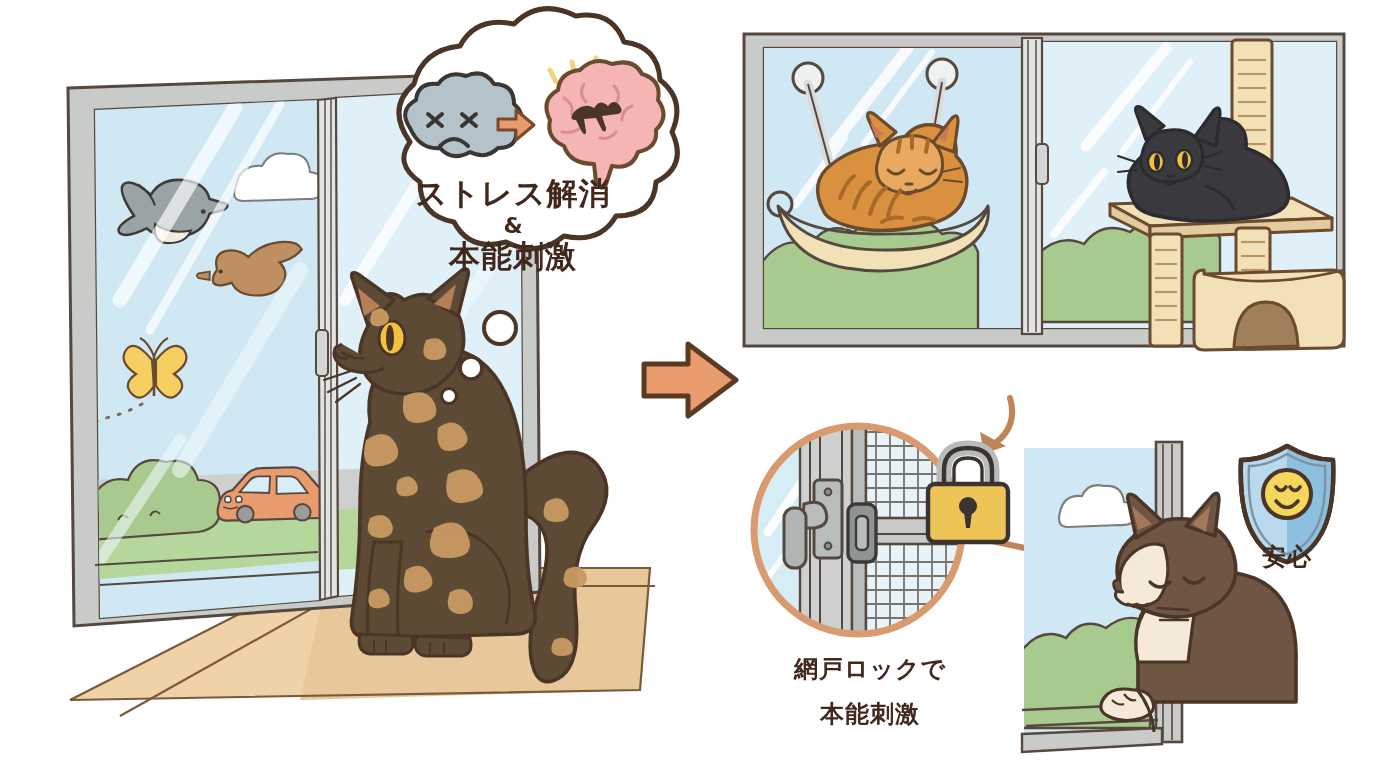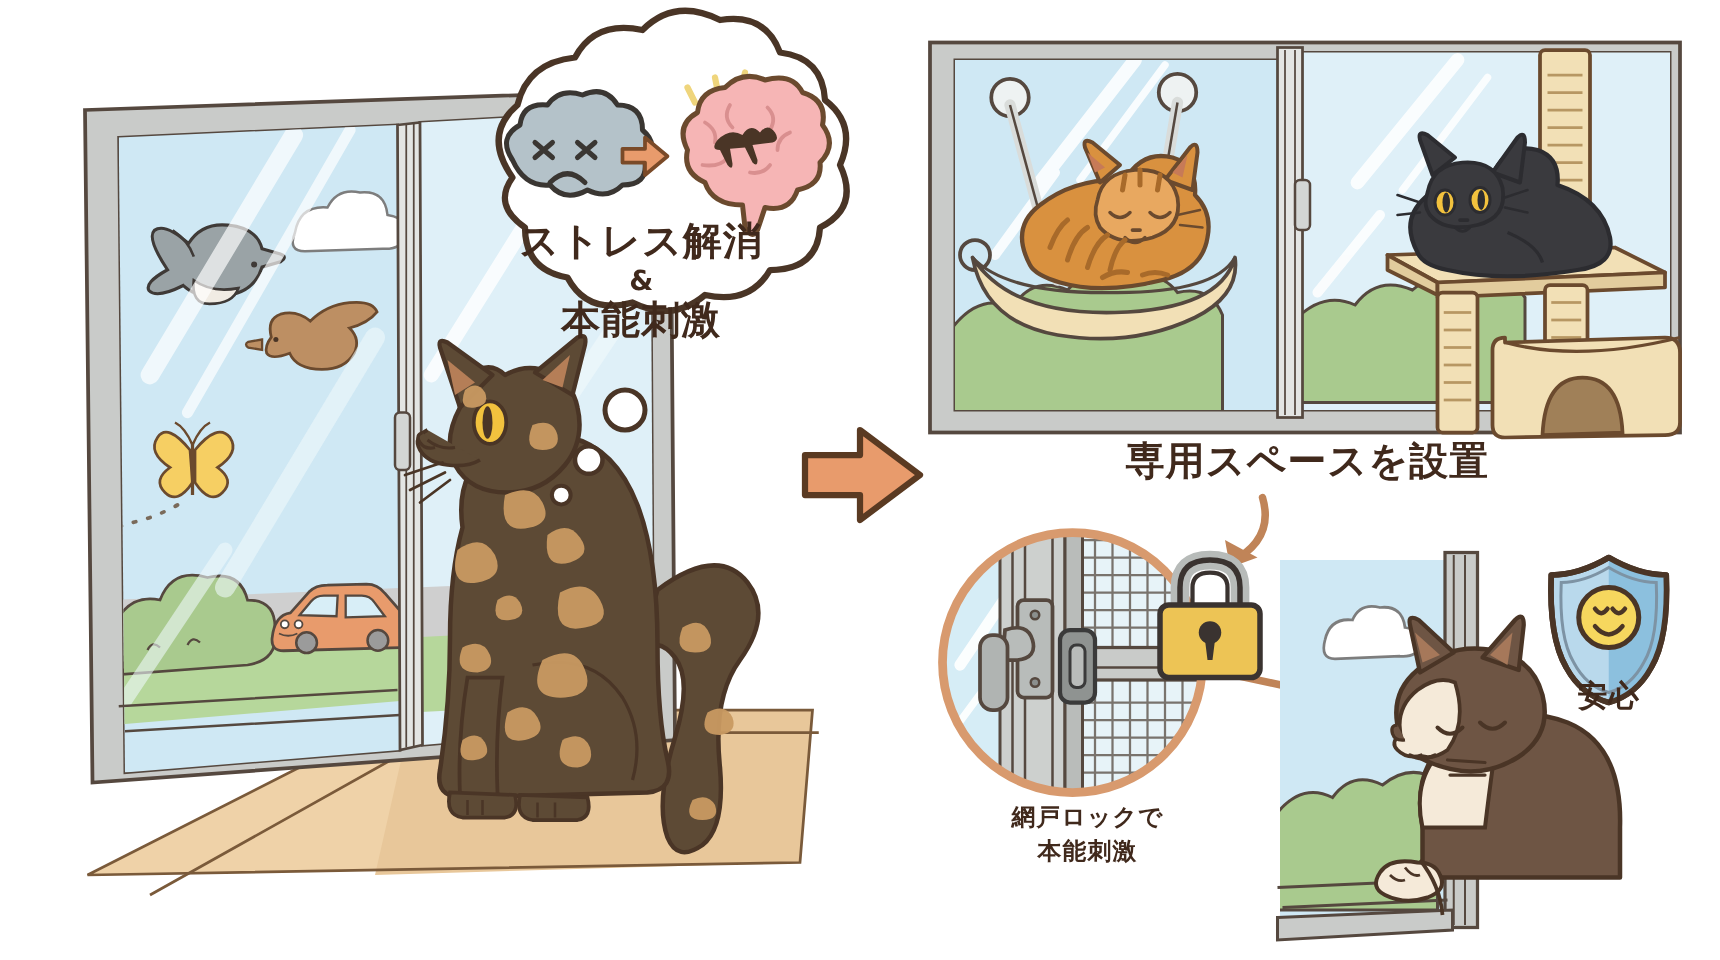--- a/index.html
+++ b/index.html
@@ -16,21 +16,21 @@
     font-weight:700;color:#40291c;
     letter-spacing:1px;white-space:nowrap;
     line-height:1.12;
   }
   .lbl-line::before{
     content:"";position:absolute;left:-6px;right:-6px;
     bottom:0.05em;height:0.46em;background:#f6e2ab;border-radius:7px;z-index:-1;
   }
   .lbl-line span{position:relative;z-index:1;}
   .t-main{font-size:31px;}
-  .t-sub{font-size:19px;}
+  .t-sub{font-size:24px;margin-top:12px;}
   .t-anshin{font-size:24px;}
   .bt-amp{font-size:22px;font-weight:700;color:#40291c;}
 </style>
 </head>
 <body>
 
 <div id="stage">
 
   <div class="abs" style="left:0px;top:0px;">
     <svg width="700" height="768" viewBox="0 0 700 768">
@@ -370,23 +370,20 @@
         <ellipse cx="421" cy="136" rx="3" ry="8" fill="#2c2c30"></ellipse>
         <ellipse cx="449" cy="134" rx="3" ry="8" fill="#2c2c30"></ellipse>
         <path d="M432 150 l6 0" stroke="#2c2c30" stroke-width="3" stroke-linecap="round"></path>
         <path d="M428 156 q6 6 12 0" fill="none" stroke="#2c2c30" stroke-width="2.4"></path>
         <path d="M400 136 l-18 -6 M400 144 l-18 2 M468 132 l18 -6 M468 140 l18 4" stroke="#2c2c30" stroke-width="2" fill="none" stroke-linecap="round"></path>
         <path d="M470 160 q24 10 28 24" fill="none" stroke="#2c2c30" stroke-width="2.6"></path>
       </g>
     </svg>
   </div>
 
-  <div class="lbl-wrap" style="left:836px;top:352px;width:420px;">
-    <div class="lbl-line t-main"><span>専用スペースを設置</span></div>
-  </div>
 
   <div class="abs" style="left:940px;top:392px;">
     <svg width="90" height="80" viewBox="0 0 90 80">
       <path d="M70 6 q10 34 -26 52" fill="none" stroke="#c08458" stroke-width="6" stroke-linecap="round"></path>
       <path d="M40 40 l4 22 l22 -8 Z" fill="#c08458"></path>
     </svg>
   </div>
 
   <div class="abs" style="left:744px;top:412px;">
     <svg width="240" height="240" viewBox="0 0 240 240">

